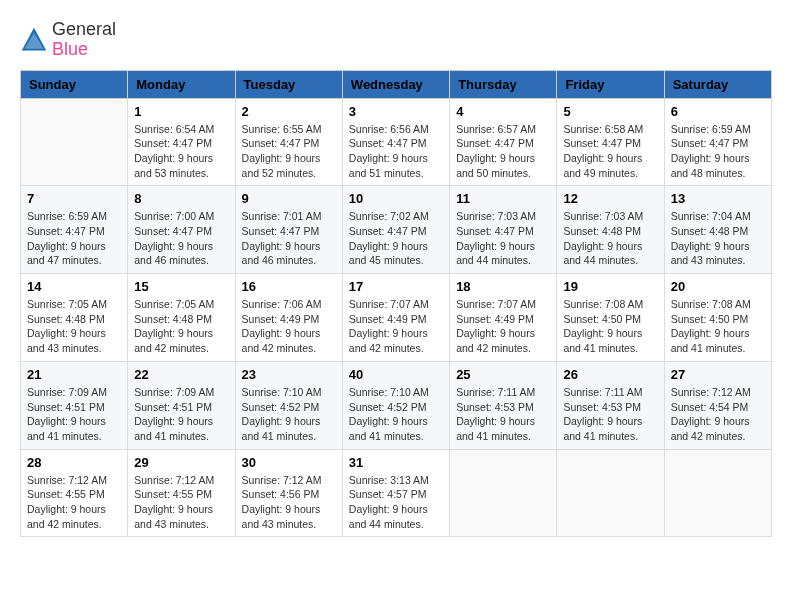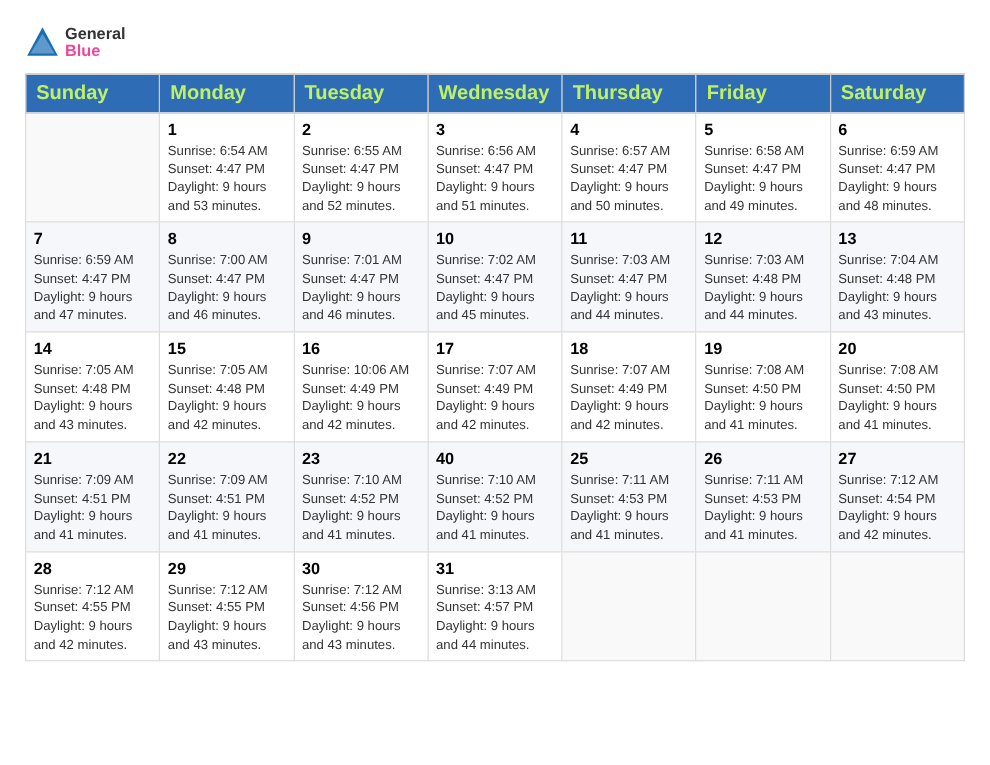--- a/index.html
+++ b/index.html
@@ -15,22 +15,22 @@
       justify-content: space-between;
       align-items: flex-start;
       margin-bottom: 10px;
     }
     .logo {
       display: flex;
       align-items: center;
       gap: 4px;
     }
     .logo-text {
-      font-size: 13px;
-      font-weight: bold;
+      font-size: 18px;
+      font-weight: normal;
       color: #333;
       line-height: 1.1;
     }
     .logo-text .blue { color: #ec4899; }
     .logo-icon {
       width: 28px;
       height: 28px;
     }
     .title-block {
       text-align: right;
@@ -44,24 +44,24 @@
       font-size: 15px;
       color: #444;
     }
     .calendar {
       width: 100%;
       border-collapse: collapse;
       font-size: 11px;
     }
     .calendar thead tr th {
       background-color: #2e6db5;
-      color: #bef264;
+      color: #000000;
       text-align: left;
       padding: 6px 8px;
-      font-size: 16px;
+      font-size: 13px;
       font-weight: bold;
       border: 1px solid #ccc;
     }
     .calendar tbody tr td {
       vertical-align: top;
       border: 1px solid #ddd;
       padding: 5px 6px;
       width: calc(100% / 7);
       min-height: 80px;
       background: #fff;
@@ -239,21 +239,21 @@
         <span class="day-number">15</span>
         <div class="day-info">
           <div>Sunrise: 7:05 AM</div>
           <div>Sunset: 4:48 PM</div>
           <div>Daylight: 9 hours and 42 minutes.</div>
         </div>
       </td>
         <td>
         <span class="day-number">16</span>
         <div class="day-info">
-          <div>Sunrise: 10:06 AM</div>
+          <div>Sunrise: 7:06 AM</div>
           <div>Sunset: 4:49 PM</div>
           <div>Daylight: 9 hours and 42 minutes.</div>
         </div>
       </td>
         <td>
         <span class="day-number">17</span>
         <div class="day-info">
           <div>Sunrise: 7:07 AM</div>
           <div>Sunset: 4:49 PM</div>
           <div>Daylight: 9 hours and 42 minutes.</div>

